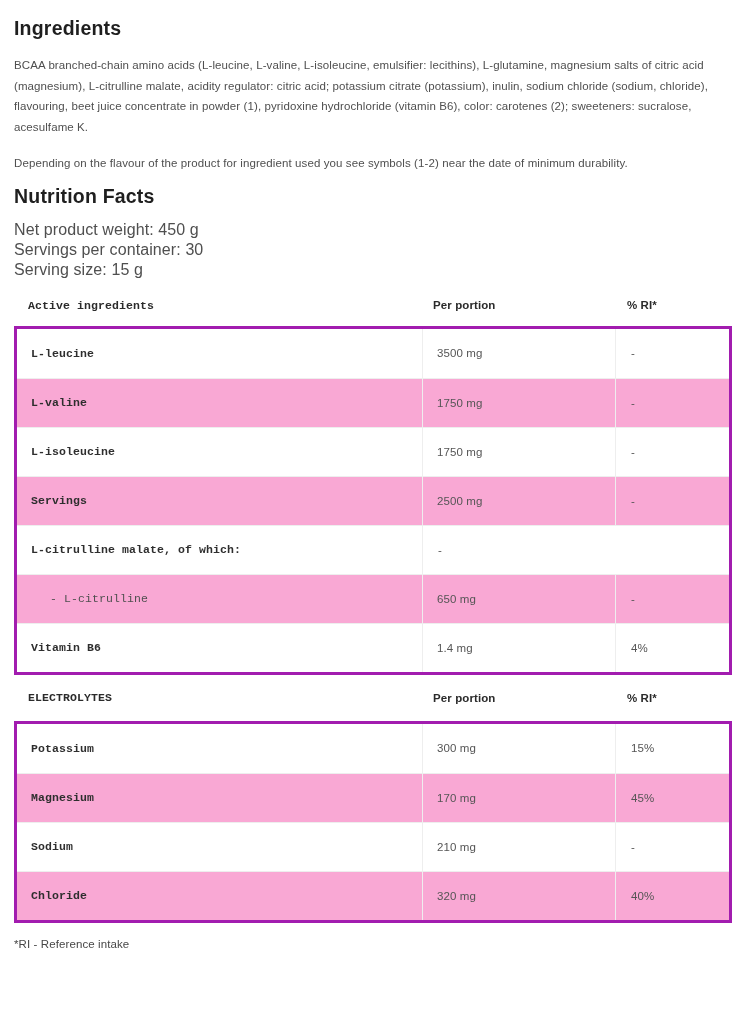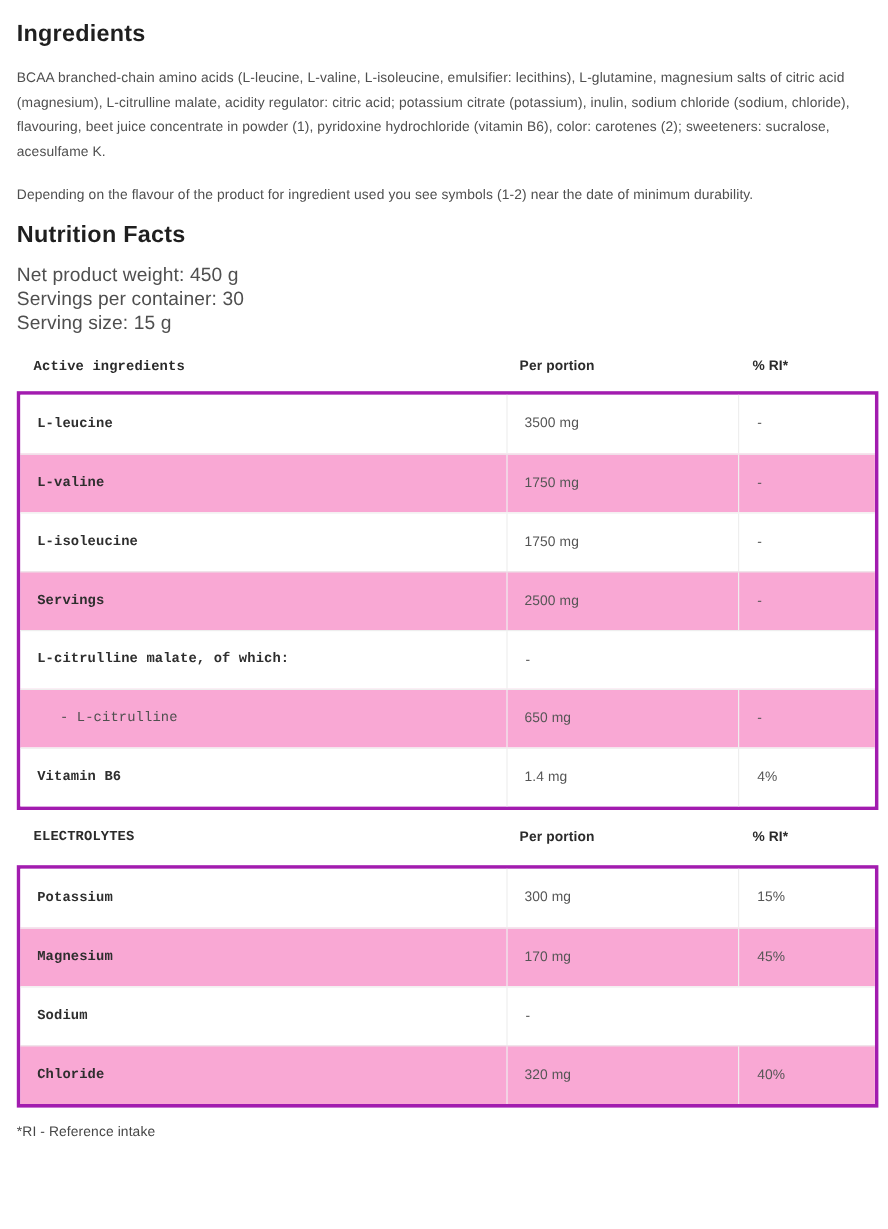--- a/index.html
+++ b/index.html
@@ -153,20 +153,21 @@
       <div class="cell c2 value">300 mg</div>
       <div class="cell c3 value">15%</div>
     </div>
     <div class="row stripe">
       <div class="cell c1 label">Magnesium</div>
       <div class="cell c2 value">170 mg</div>
       <div class="cell c3 value">45%</div>
     </div>
     <div class="row">
       <div class="cell c1 label">Sodium</div>
+      <div class="cell c2 value">210 mg</div>
       <div class="cell c3 value">-</div>
     </div>
     <div class="row stripe">
       <div class="cell c1 label">Chloride</div>
       <div class="cell c2 value">320 mg</div>
       <div class="cell c3 value">40%</div>
     </div>
   </div>
 
   <p class="footnote">*RI - Reference intake</p>

